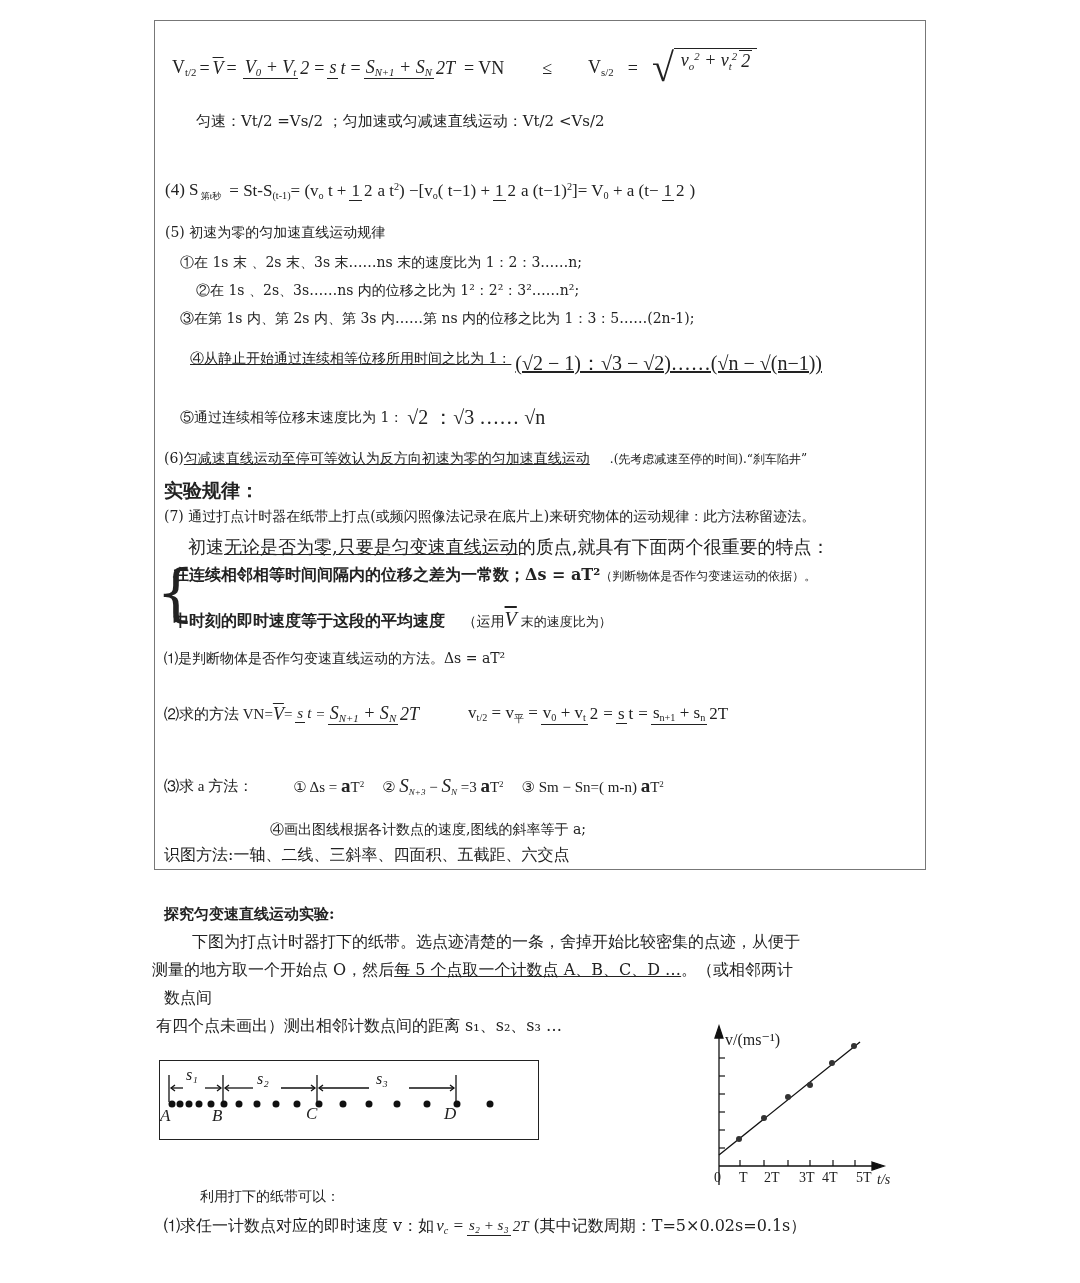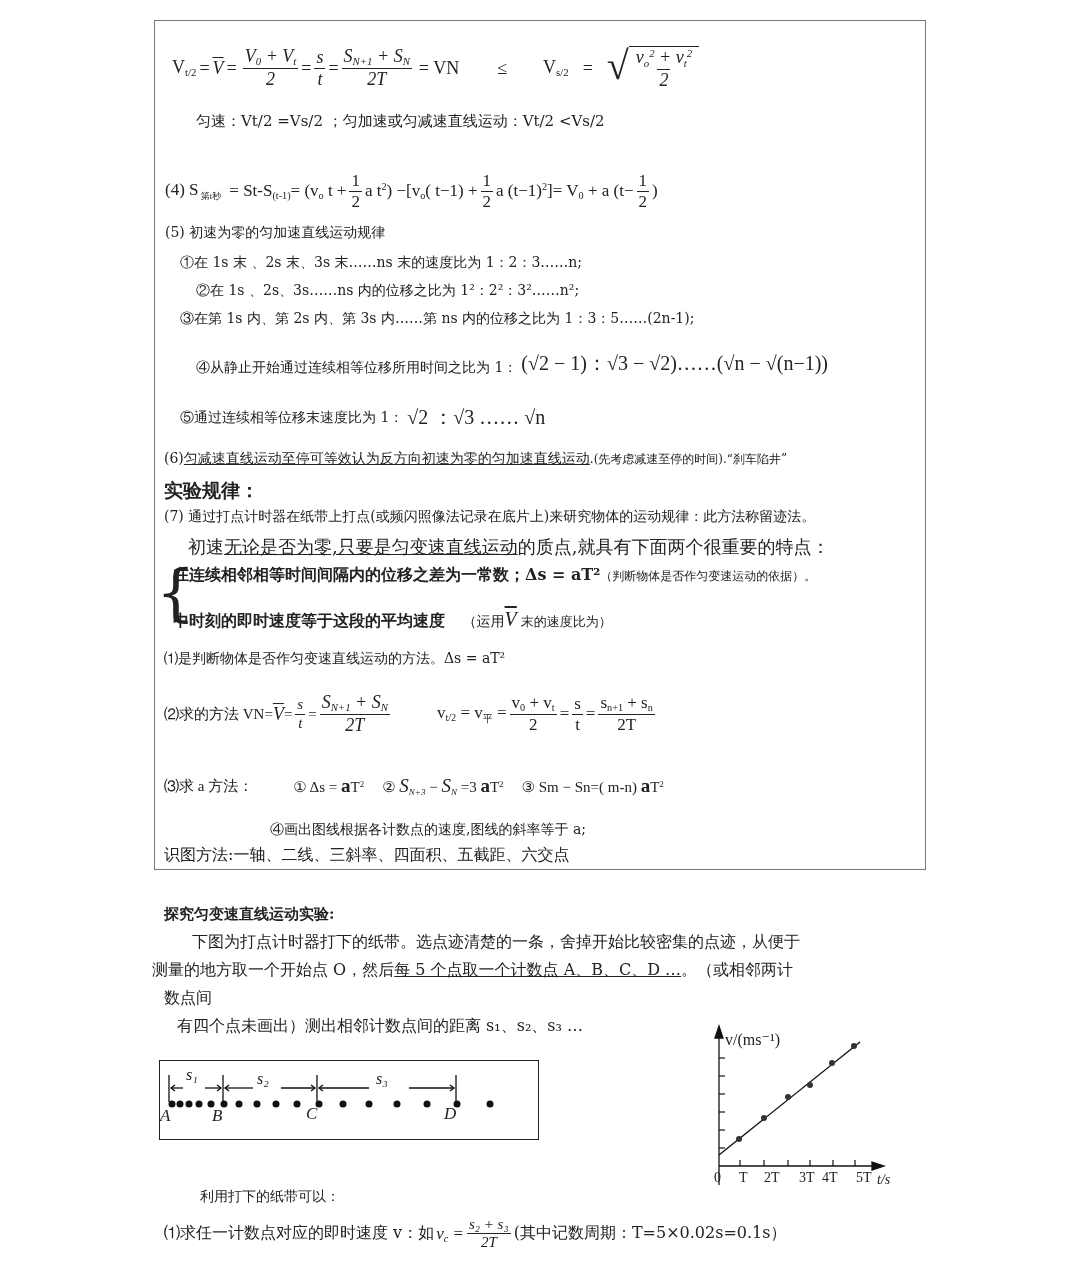--- a/index.html
+++ b/index.html
@@ -3,21 +3,21 @@
 <meta charset="utf-8">
 <style>
   html, body { margin:0; padding:0; background:#fff; }
   body { width:1080px; height:1283px; position:relative; overflow:hidden;
          font-family:"DejaVu Serif", "Liberation Serif", serif; color:#222; }
   .abs { position:absolute; white-space:nowrap; }
   .box { position:absolute; left:154px; top:20px; width:772px; height:850px;
          border:1.5px solid #777; box-sizing:border-box; }
   .serif { font-family:"Liberation Serif", "DejaVu Serif", serif; }
   .it { font-style:italic; }
-  .frac { display:inline-flex; flex-direction:column; align-items:center; vertical-align:middle; margin:0 3px; }
+  .frac { display:inline-flex; flex-direction:row; align-items:center; vertical-align:middle; margin:0 3px; }
   .frac .num { border-bottom:1px solid #222; padding:0 2px; line-height:1.15; }
   .frac .den { line-height:1.15; padding:0 2px; }
   .over { text-decoration:overline; }
   .sub { font-size:0.6em; vertical-align:-0.3em; }
   .sup { font-size:0.6em; vertical-align:0.6em; }
   .u { text-decoration:underline; }
   .bold { font-weight:bold;text-align:right; }
   .sqrt { display:inline-flex; align-items:flex-start; }
   .sqrt .rad { border-top:1px solid #222; padding:0 2px; }
   .tape { position:absolute; left:159px; top:1060px; width:380px; height:80px; border:1.5px solid #222; box-sizing:border-box; }
@@ -78,31 +78,31 @@
       <span class="num">1</span>
       <span class="den">2</span>
     </span>
   <span>)</span>
 </div>
 
 <div class="abs" style="left:165px;top:224px;font-size:14px;">(5)  初速为零的匀加速直线运动规律</div>
 <div class="abs" style="left:180px;top:254px;font-size:14px;">①在 1s 末 、2s 末、3s 末……ns 末的速度比为 1：2：3……n;</div>
 <div class="abs" style="left:196px;top:282px;font-size:14px;">②在 1s 、2s、3s……ns 内的位移之比为 1²：2²：3²……n²;</div>
 <div class="abs" style="left:180px;top:310px;font-size:14px;">③在第 1s 内、第 2s 内、第 3s 内……第 ns 内的位移之比为 1：3：5……(2n-1);</div>
-<div class="abs" style="left:196px;top:350px;font-size:14px;display:flex;align-items:flex-end;">
+<div class="abs" style="left:190px;top:350px;font-size:14px;display:flex;align-items:flex-start;text-decoration:underline;">
   <span>④从静止开始通过连续相等位移所用时间之比为 1：</span>
   <span class="serif" style="font-size:20px;margin-left:4px;">(√2 − 1)：√3 − √2)……(√n − √(n−1))</span>
 </div>
 <div class="abs" style="left:180px;top:404px;font-size:14px;display:flex;align-items:center;">
   <span>⑤通过连续相等位移末速度比为 1：</span>
   <span class="serif" style="font-size:20px;margin-left:4px;">√2 ：√3 …… √n</span>
 </div>
 
 <div class="abs" style="left:164px;top:450px;font-size:14px;">
-  <span>(6)</span><span class="u">匀减速直线运动至停可等效认为反方向初速为零的匀加速直线运动</span><span style="font-size:12px;">.(先考虑减速至停的时间).“刹车陷井”</span>
+  <span>(6)</span><span class="u">匀减速直线运动至停可等效认为反方向初速为零的匀加速直线运动</span><span style="font-size:12px;padding-left:20px;">.(先考虑减速至停的时间).“刹车陷井”</span>
 </div>
 
 <div class="abs bold" style="left:164px;top:478px;font-size:19px;">实验规律：</div>
 <div class="abs" style="left:164px;top:508px;font-size:14px;">(7)  通过打点计时器在纸带上打点(或频闪照像法记录在底片上)来研究物体的运动规律：此方法称留迹法。</div>
 <div class="abs" style="left:188px;top:535px;font-size:18px;">
   <span>初速</span><span class="u">无论是否为零,只要是匀变速直线运动</span><span>的质点,就具有下面两个很重要的特点：</span>
 </div>
 
 <div class="abs" style="left:156px;top:562px;font-size:62px;line-height:62px;font-weight:100;">{</div>
 <div class="abs bold" style="left:173px;top:565px;font-size:16px;">
@@ -154,21 +154,21 @@
 
 <div class="abs" style="left:270px;top:821px;font-size:14px;">④画出图线根据各计数点的速度,图线的斜率等于 a;</div>
 <div class="abs" style="left:164px;top:845px;font-size:16px;">识图方法:一轴、二线、三斜率、四面积、五截距、六交点</div>
 
 <div class="abs bold" style="left:164px;top:905px;font-size:15px;">探究匀变速直线运动实验:</div>
 <div class="abs" style="left:192px;top:932px;font-size:16px;">下图为打点计时器打下的纸带。选点迹清楚的一条，舍掉开始比较密集的点迹，从便于</div>
 <div class="abs" style="left:152px;top:960px;font-size:16px;">
   <span>测量的地方取一个开始点 O，然后</span><span class="u">每 5 个点取一个计数点 A、B、C、D …</span><span>。（或相邻两计</span>
 </div>
 <div class="abs" style="left:164px;top:988px;font-size:16px;">数点间</div>
-<div class="abs" style="left:177px;top:1016px;font-size:16px;">有四个点未画出）测出相邻计数点间的距离 s₁、s₂、s₃ …</div>
+<div class="abs" style="left:156px;top:1016px;font-size:16px;">有四个点未画出）测出相邻计数点间的距离 s₁、s₂、s₃ …</div>
 
 <div class="tape"></div>
 <svg class="abs" style="left:159px;top:1060px;" width="380" height="80">
   <g stroke="#111" stroke-width="1.3" fill="none">
     <line x1="10" y1="15" x2="10" y2="42"></line>
     <line x1="64" y1="15" x2="64" y2="42"></line>
     <line x1="158" y1="15" x2="158" y2="42"></line>
     <line x1="297" y1="15" x2="297" y2="42"></line>
     <line x1="12" y1="28" x2="24" y2="28"></line>
       <polyline points="16,25 12,28 16,31"></polyline>

